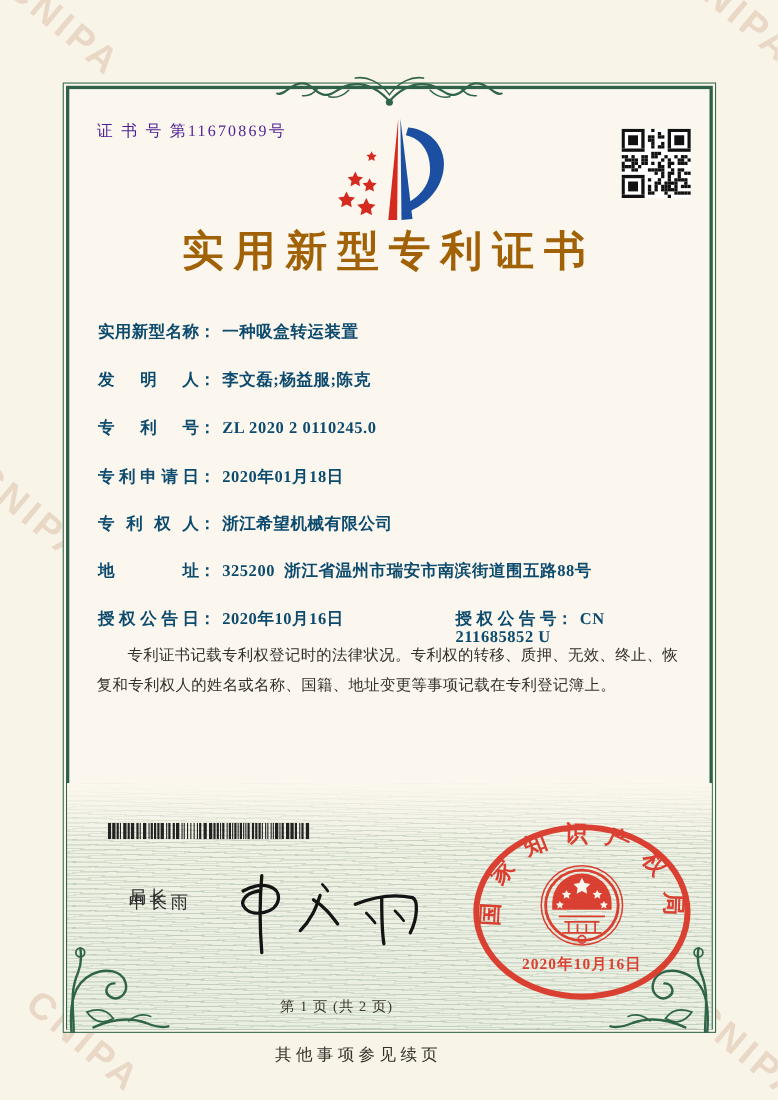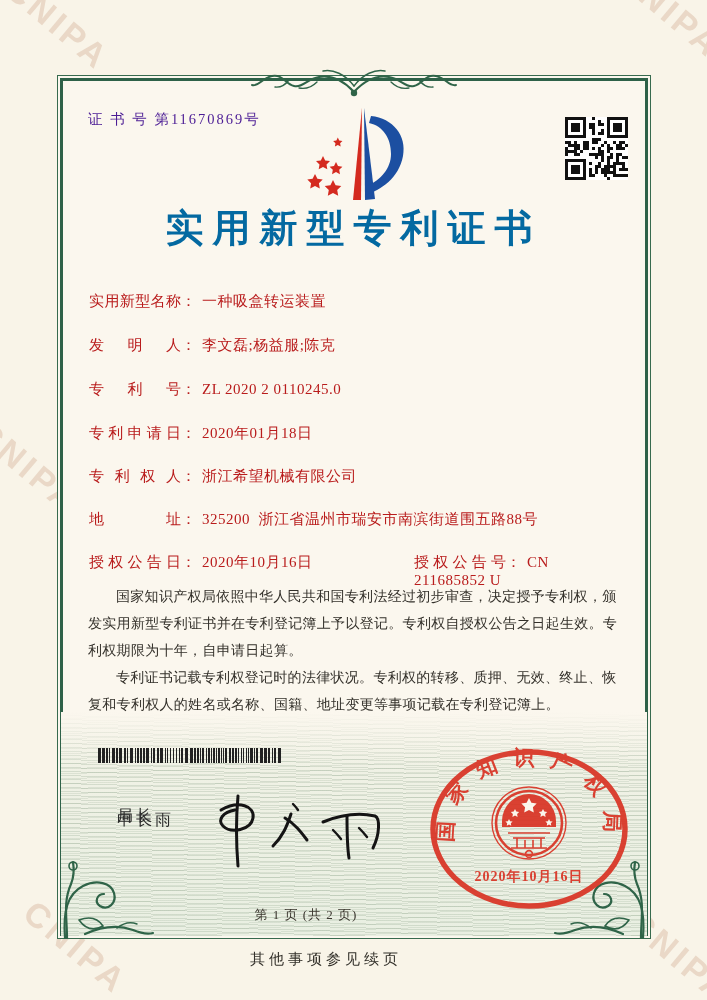--- a/index.html
+++ b/index.html
@@ -37,23 +37,23 @@
       linear-gradient(#f2f2e6,#e9efe2);
   }
   .guilloche::before{
     content:"";position:absolute;left:0;top:0;right:0;height:55px;
     background:linear-gradient(#fbf7ee,rgba(251,247,238,0));
   }
   
   .cert-number{left:88px;top:110px;font-size:14.5px;letter-spacing:2px;color:#4c1d95;}
   .title{
     left:0;top:203px;width:707px;text-align:center;
-    font-size:38px;font-weight:bold;letter-spacing:9px;color:#0369a1;
-  }
-  .field-row{left:89px;font-size:15px;color:#b91c1c;white-space:nowrap;}
+    font-size:38px;font-weight:bold;letter-spacing:9px;color:#a16207;
+  }
+  .field-row{left:89px;font-size:15px;color:#0c4a6e;white-space:nowrap;font-weight:bold;}
   .flabel{
     display:inline-block;width:92px;vertical-align:bottom;
     text-align:justify;text-align-last:justify;text-justify:inter-character;
   }
   .fcolon{margin-right:6px;}
   .fvalue{white-space:pre-wrap;letter-spacing:0.5px;}
   .grant-second{position:absolute;left:281px;top:0;white-space:nowrap;margin-left:44px;}
   .paras{
     left:88px;top:583px;width:534px;font-size:14px;line-height:27px;
     color:#33302a;letter-spacing:0.3px;
@@ -293,21 +293,20 @@
 </div>
 
 <div class="abs field-row" style="top:553px;">
   <span class="flabel">授权公告日</span><span class="fcolon">：</span><span class="fvalue">2020年10月16日</span>
   <span class="grant-second">
     <span class="flabel">授权公告号</span><span class="fcolon">：</span><span class="fvalue">CN 211685852 U</span>
   </span>
 </div>
 
 <div class="abs paras">
-  <p>国家知识产权局依照中华人民共和国专利法经过初步审查，决定授予专利权，颁发实用新型专利证书并在专利登记簿上予以登记。专利权自授权公告之日起生效。专利权期限为十年，自申请日起算。</p>
   <p>专利证书记载专利权登记时的法律状况。专利权的转移、质押、无效、终止、恢复和专利权人的姓名或名称、国籍、地址变更等事项记载在专利登记簿上。</p>
 </div>
 
 <svg class="abs" style="left:98px;top:748px;" width="184" height="15" viewBox="0 0 184 15" id="barcode-svg">
     <rect x="0" y="0" width="3" height="15" fill="#222"></rect>
     <rect x="4" y="0" width="3" height="15" fill="#222"></rect>
     <rect x="8" y="0" width="2" height="15" fill="#222"></rect>
     <rect x="11" y="0" width="1" height="15" fill="#222"></rect>
     <rect x="14" y="0" width="3" height="15" fill="#222"></rect>
     <rect x="18" y="0" width="2" height="15" fill="#222"></rect>

